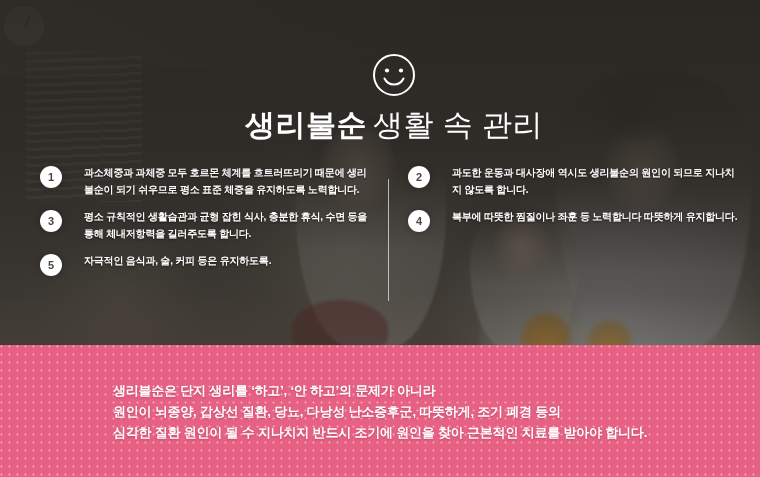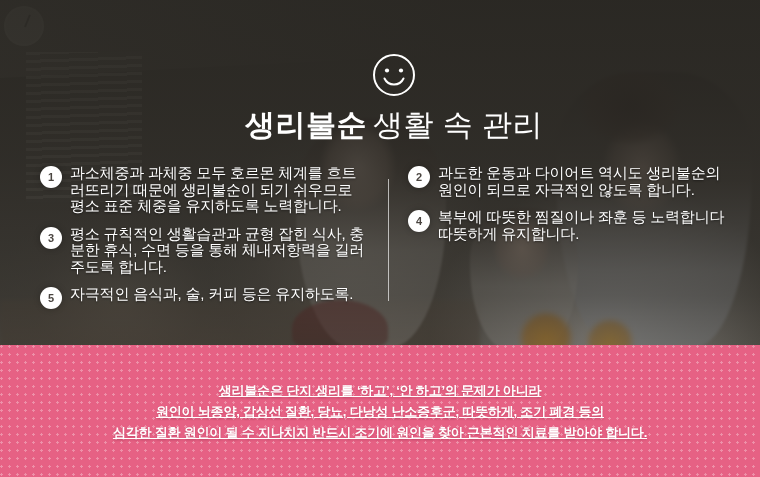--- a/index.html
+++ b/index.html
@@ -193,53 +193,51 @@
     background: #ffffff;
     color: #4a4540;
     font-size: 11px;
     font-weight: 700;
     line-height: 22px;
     text-align: center;
     margin-top: 1px;
     box-shadow: 0 0 6px rgba(0,0,0,0.25);
   }
   .tip-text {
-    margin-left: 8px;
+    margin-left: 22px;
     color: #ffffff;
-    font-size: 15px;
+    font-size: 10px;
     line-height: 16.5px;
-    font-weight: 400;
+    font-weight: 700;
     letter-spacing: -0.2px;
     text-shadow: 0 1px 2px rgba(0,0,0,0.55);
   }
 
   
   .footer {
     position: absolute;
     left: 0;
     top: 345px;
     width: 760px;
     height: 132px;
     background-color: #e66184;
     background-image:
       radial-gradient(circle 1.1px at 1.5px 1.5px, rgba(255,255,255,0.30) 0%, rgba(255,255,255,0.30) 100%, rgba(255,255,255,0) 100%);
     background-size: 8px 8px;
     display: flex;
     align-items: center;
     justify-content: center;
   }
   .footer-inner {
-    text-align: center;
     color: #ffffff;
     font-size: 13px;
     line-height: 21px;
     font-weight: 700;
     letter-spacing: -0.2px;
     text-shadow: 0 1px 2px rgba(150,40,70,0.40);
-    text-decoration: underline;
   }
   .footer-line { display: block; white-space: nowrap; }
 </style>
 </head>
 <body>
 
 <div class="infographic">
 
   <div class="photo">
     <div class="photo-base"></div>
@@ -281,21 +279,21 @@
       </div>
       <div class="tip">
         <div class="badge">5</div>
         <div class="tip-text">자극적인 음식과, 술, 커피 등은 유지하도록.</div>
       </div>
     </div>
 
     <div class="col col-right">
       <div class="tip">
         <div class="badge">2</div>
-        <div class="tip-text">과도한 운동과 다이어트 역시도 생리불순의 원인이 되므로 자극적인 않도록 합니다.</div>
+        <div class="tip-text">과도한 운동과 대사장애 역시도 생리불순의 원인이 되므로 지나치지 않도록 합니다.</div>
       </div>
       <div class="tip">
         <div class="badge">4</div>
         <div class="tip-text">복부에 따뜻한 찜질이나 좌훈 등 노력합니다 따뜻하게 유지합니다.</div>
       </div>
     </div>
   </div>
 
   <div class="footer">
     <div class="footer-inner">

